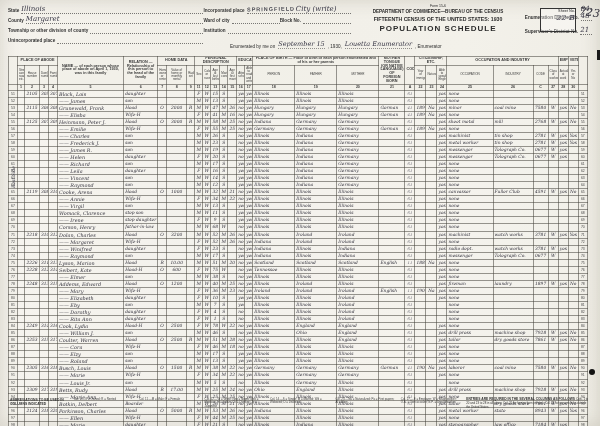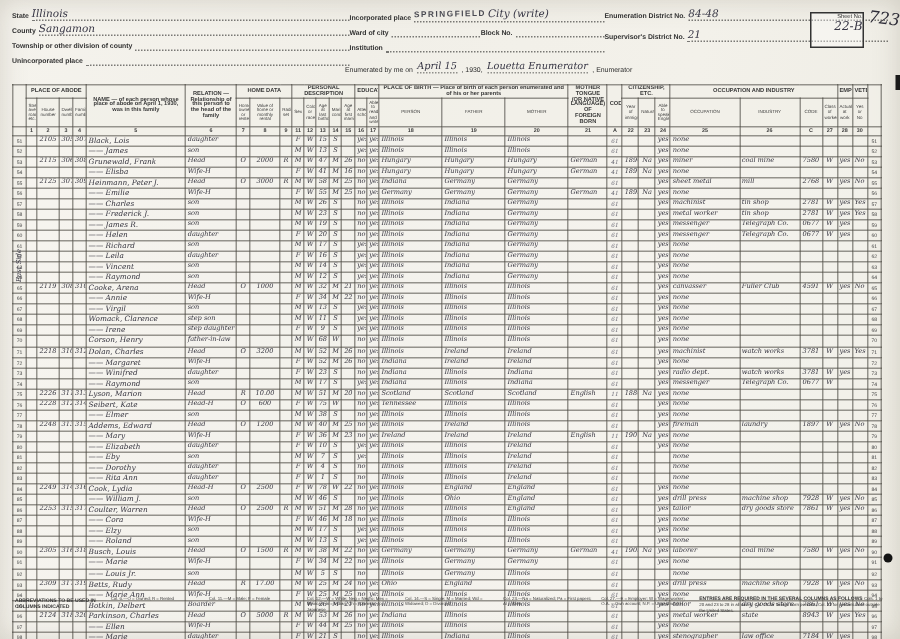--- a/index.html
+++ b/index.html
@@ -64,21 +64,21 @@
 <div class="scan">
 
   <div class="hdr">
     <div class="hcol h-left">
       <div class="fline">
         <span class="lab">State</span>
         <span class="val hw hw-lg">Illinois</span>
       </div>
       <div class="fline">
         <span class="lab">County</span>
-        <span class="val hw hw-lg">Sangamon</span>
+        <span class="val hw hw-lg">Margaret</span>
       </div>
       <div class="fline">
         <span class="lab">Township or other division of county</span>
         <span class="val hw"></span>
       </div>
       <div class="fline">
         <span class="lab">Unincorporated place</span>
         <span class="val hw"></span>
       </div>
     </div>
@@ -93,20 +93,26 @@
         <span class="val hw"></span>
         <span class="lab">Block No.</span>
         <span class="val hw"></span>
       </div>
       <div class="fline">
         <span class="lab">Institution</span>
         <span class="val hw"></span>
       </div>
     </div>
 
+    <div class="hcol h-mid">
+      <div class="mid-form">Form 15-6</div>
+      <div class="mid-dept">DEPARTMENT OF COMMERCE—BUREAU OF THE CENSUS</div>
+      <div class="mid-census">FIFTEENTH CENSUS OF THE UNITED STATES: 1930</div>
+      <div class="mid-sched">POPULATION SCHEDULE</div>
+    </div>
 
     <div class="hcol h-right" style="flex:1">
       <div class="fline">
         <span class="lab">Enumeration District No.</span>
         <span class="val hw hw-lg">84-48</span>
       </div>
       <div class="fline" style="margin-top:6px">
         <span class="lab">Supervisor's District No.</span>
         <span class="val hw hw-lg">21</span>
       </div>
@@ -115,21 +121,21 @@
 
   <div class="sheetbox">
     <div>Sheet No.</div>
     <div class="hw">22-B</div>
   </div>
   <div class="scribble">723</div>
   <div class="edgebar"></div>
 
   <div class="enumline">
     <span>Enumerated by me on</span>
-    <span class="hw">April 15</span>
+    <span class="hw">September 15</span>
     <span>, 1930,</span>
     <span class="hw">Louetta Enumerator</span>
     <span>, Enumerator</span>
   </div>
 
   <div class="tblwrap">
     <table>
       <colgroup>
           <col style="width: 9px;">
           <col style="width: 7px;">

